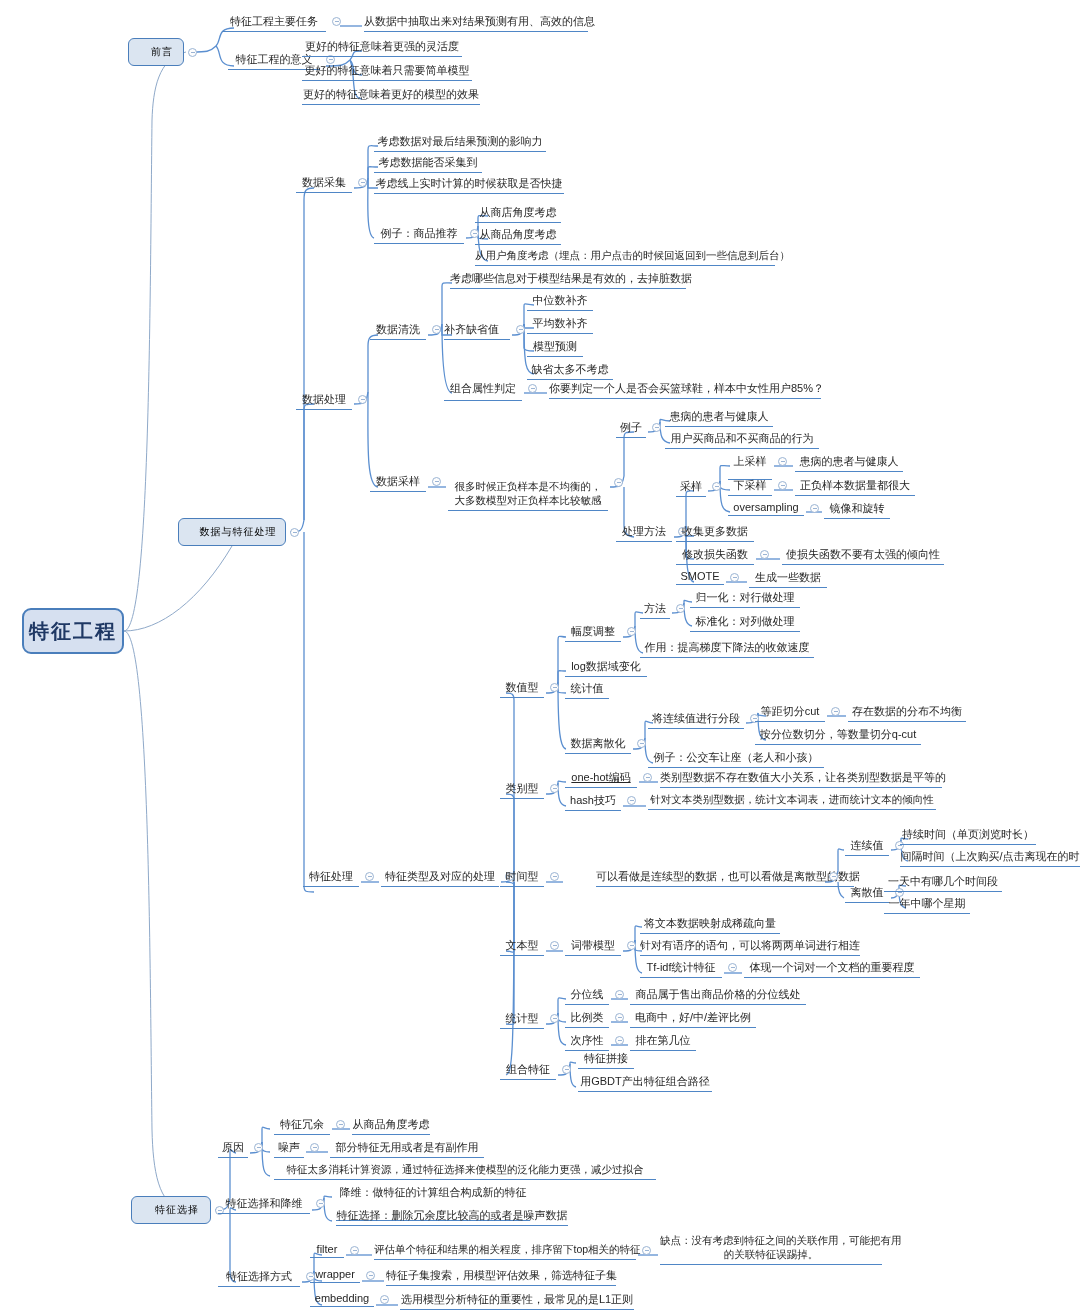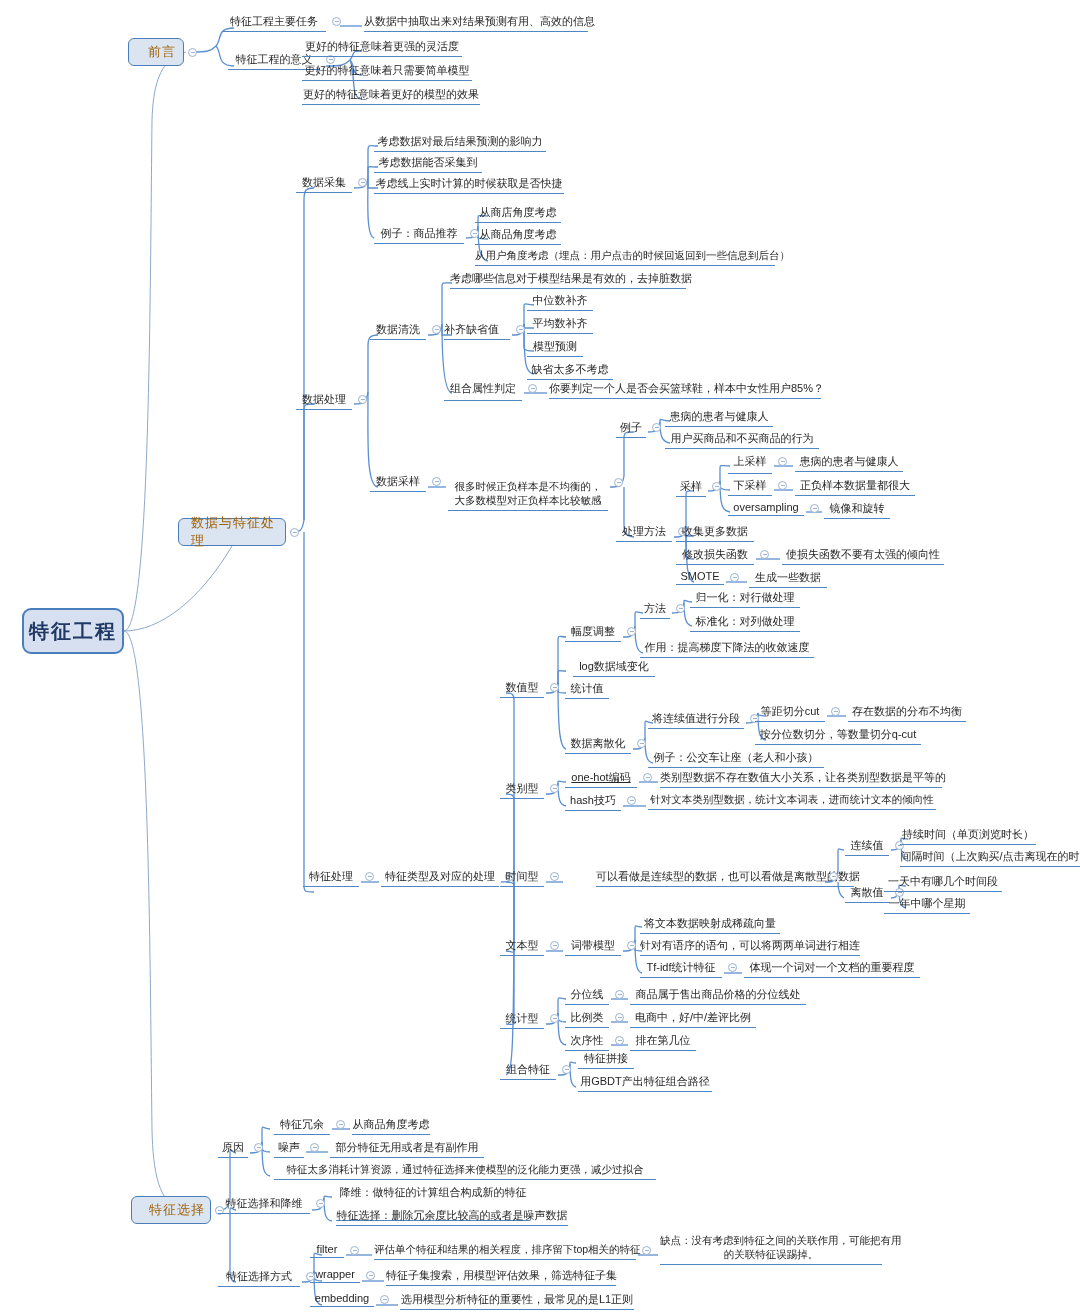--- a/index.html
+++ b/index.html
@@ -21,22 +21,22 @@
     font-size:20px;
     letter-spacing:2px;
     display:flex;align-items:center;justify-content:center;
     box-sizing:border-box;
   }
   .main-box{
     position:absolute;
     background:#dbe5f1;
     border:1.4px solid #4a7ebb;
     border-radius:6px;
-    color:#a16207;
-    font-size:13px;
+    color:#000000;
+    font-size:10px;
     letter-spacing:1px;
     display:flex;align-items:center;justify-content:center;
     box-sizing:border-box;
     padding-left:12px;
   }
   .toggle{
     position:absolute;
     width:9px;height:9px;border-radius:50%;
     border:1px solid #9bb4d4;
     background:#fdfdfd;
@@ -309,21 +309,21 @@
         <div class="lbl" style="position: relative; text-align: center; width: 108px; white-space: nowrap; border-bottom: 1.4px solid rgb(79, 134, 198); padding-bottom: 2px;">患病的患者与健康人</div>
       </div>
       <div class="node" style="left: 665px; top: 431px; width: 154px;">
         <div class="lbl" style="position: relative; text-align: center; width: 154px; white-space: nowrap; border-bottom: 1.4px solid rgb(79, 134, 198); padding-bottom: 2px;">用户买商品和不买商品的行为</div>
       </div>
       <div class="node" style="left: 676px; top: 479px; width: 30px;">
         <div class="lbl" style="position: relative; text-align: center; width: 30px; white-space: nowrap; border-bottom: 1.4px solid rgb(79, 134, 198); padding-bottom: 2px;">采样</div>
         <div class="toggle" style="left: 36px; top: 3px;"></div>
       </div>
       <div class="node" style="left: 728px; top: 454px; width: 44px;">
-        <div class="lbl" style="position: relative; text-align: center; width: 44px; white-space: nowrap; border-bottom: 1.4px solid rgb(79, 134, 198); padding-bottom: 4px;">上采样</div>
+        <div class="lbl" style="position: relative; text-align: center; width: 44px; white-space: nowrap; border-bottom: 1.4px solid rgb(79, 134, 198); padding-bottom: 10px;">上采样</div>
         <div class="toggle" style="left: 50px; top: 3px;"></div>
       </div>
       <div class="node" style="left: 795px; top: 454px; width: 108px;">
         <div class="lbl" style="position: relative; text-align: center; width: 108px; white-space: nowrap; border-bottom: 1.4px solid rgb(79, 134, 198); padding-bottom: 2px;">患病的患者与健康人</div>
       </div>
       <div class="node" style="left: 728px; top: 478px; width: 44px;">
         <div class="lbl" style="position: relative; text-align: center; width: 44px; white-space: nowrap; border-bottom: 1.4px solid rgb(79, 134, 198); padding-bottom: 2px;">下采样</div>
         <div class="toggle" style="left: 50px; top: 3px;"></div>
       </div>
       <div class="node" style="left: 795px; top: 478px; width: 120px;">
@@ -379,21 +379,21 @@
       </div>
       <div class="node" style="left: 690px; top: 590px; width: 110px;">
         <div class="lbl" style="position: relative; text-align: center; width: 110px; white-space: nowrap; border-bottom: 1.4px solid rgb(79, 134, 198); padding-bottom: 2px;">归一化：对行做处理</div>
       </div>
       <div class="node" style="left: 690px; top: 614px; width: 110px;">
         <div class="lbl" style="position: relative; text-align: center; width: 110px; white-space: nowrap; border-bottom: 1.4px solid rgb(79, 134, 198); padding-bottom: 2px;">标准化：对列做处理</div>
       </div>
       <div class="node" style="left: 640px; top: 640px; width: 174px;">
         <div class="lbl" style="position: relative; text-align: center; width: 174px; white-space: nowrap; border-bottom: 1.4px solid rgb(79, 134, 198); padding-bottom: 2px;">作用：提高梯度下降法的收敛速度</div>
       </div>
-      <div class="node" style="left: 565px; top: 659px; width: 82px; margin-left: 8px;">
+      <div class="node" style="left: 565px; top: 659px; width: 82px;">
         <div class="lbl" style="position: relative; text-align: center; width: 82px; white-space: nowrap; border-bottom: 1.4px solid rgb(79, 134, 198); padding-bottom: 2px;">log数据域变化</div>
       </div>
       <div class="node" style="left: 565px; top: 681px; width: 44px;">
         <div class="lbl" style="position: relative; text-align: center; width: 44px; white-space: nowrap; border-bottom: 1.4px solid rgb(79, 134, 198); padding-bottom: 2px;">统计值</div>
       </div>
       <div class="node" style="left: 565px; top: 736px; width: 66px;">
         <div class="lbl" style="position: relative; text-align: center; width: 66px; white-space: nowrap; border-bottom: 1.4px solid rgb(79, 134, 198); padding-bottom: 2px;">数据离散化</div>
         <div class="toggle" style="left: 72px; top: 3px;"></div>
       </div>
       <div class="node" style="left: 648px; top: 711px; width: 96px;">

